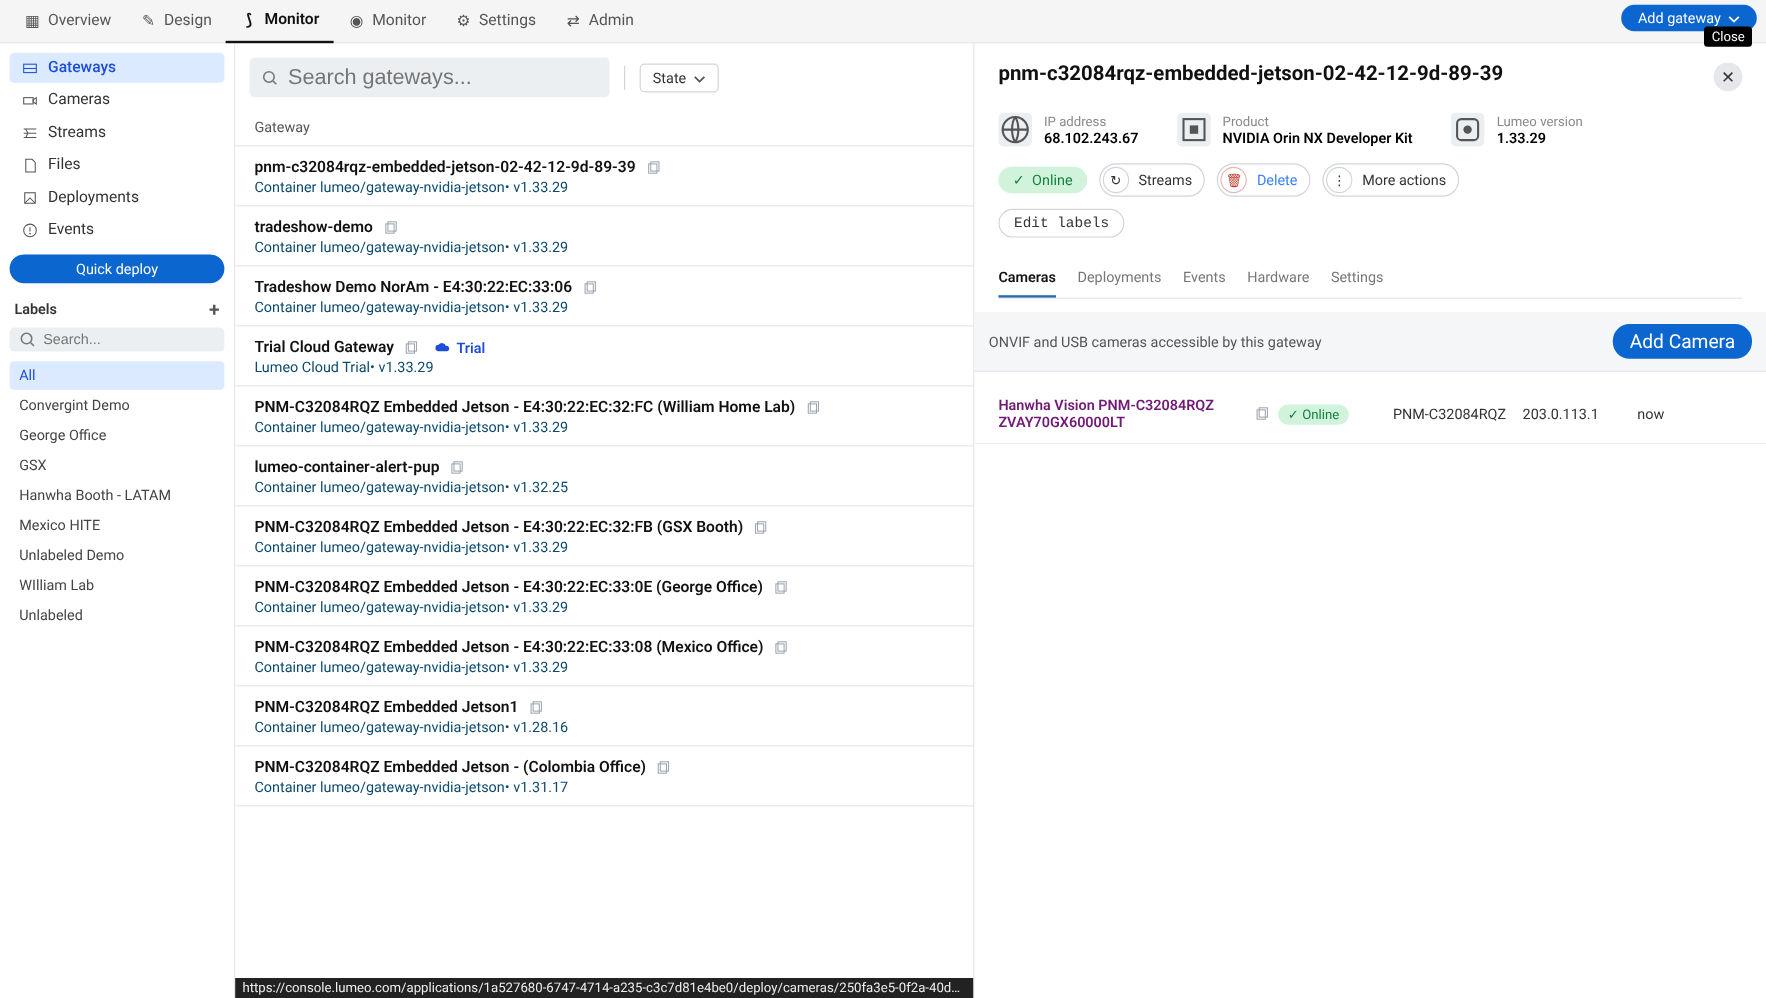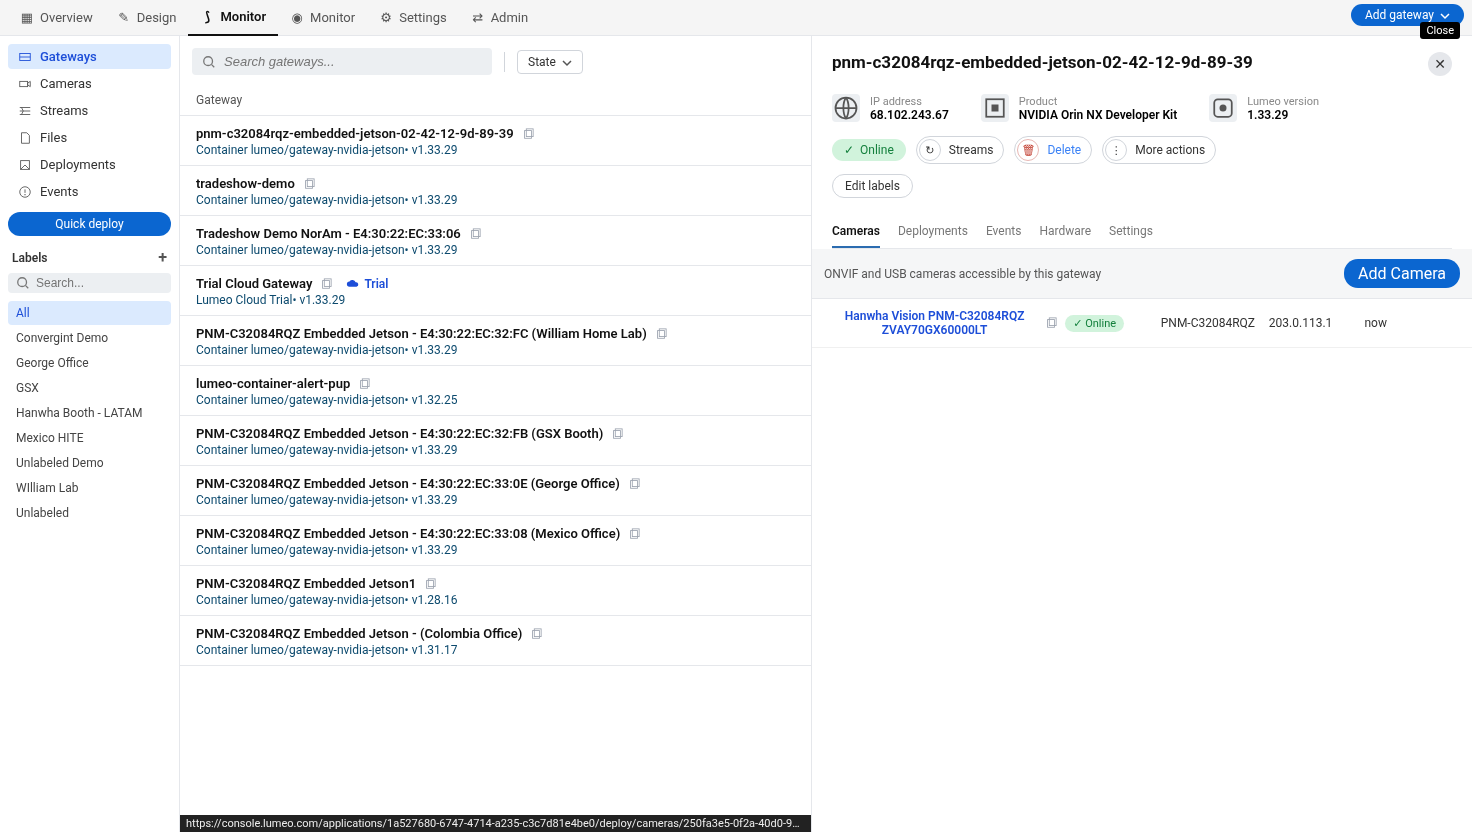--- a/index.html
+++ b/index.html
@@ -12,39 +12,39 @@
 .topnav-tab { display: flex; align-items: center; gap: 6px; padding: 0 12px; height: 36px; color: #555; cursor: pointer; font-size: 13px; }
 .topnav-tab.active { color: #111; font-weight: 600; border-bottom: 2px solid #111; }
 .topnav-tab .ticon { width:14px; height:14px; display:inline-flex; align-items:center; justify-content:center; }
 .add-gateway { position:absolute; right:8px; top:4px; background:#0b66d0; color:#fff; padding:4px 14px; border-radius:14px; font-size:12px; display:flex; align-items:center; gap:6px; cursor:pointer; }
 .close-tooltip { position:absolute; right:12px; top:22px; background:#000; color:#fff; font-size:11px; padding:2px 6px; border-radius:3px; z-index:5;}
 
 
 .mainrow { flex:1; display:flex; min-height:0; }
 
 
-.sidebar { width:180px; padding:8px; border-right:1px solid #e5e7eb; overflow:auto; background:#fff;}
+.sidebar { width:196px; padding:8px; border-right:1px solid #e5e7eb; overflow:auto; background:#fff;}
 .side-item { display:flex; align-items:center; gap:8px; padding:5px 10px; border-radius:4px; font-size:13px; color:#333; cursor:pointer; margin-bottom:2px;}
 .side-item.active { background:#dbeafe; color:#1d4ed8; font-weight:500;}
 .side-icon { width:14px; height:14px; display:inline-flex; align-items:center; justify-content:center; flex-shrink:0; color:#555;}
 .side-item.active .side-icon{color:#1d4ed8;}
 .quick-deploy { background:#0b66d0; color:#fff; text-align:center; padding:5px 0; border-radius:14px; font-size:12px; margin:8px 0; cursor:pointer;}
 .labels-header { display:flex; justify-content:space-between; align-items:center; margin-top:12px; padding:0 4px; font-size:12px; font-weight:600;}
 .plus-btn{ font-size:16px; cursor:pointer; color:#555;}
 .label-search { margin-top:6px; background:#eceff2; border-radius:4px; display:flex; align-items:center; padding:3px 8px; gap:6px;}
 .label-search input { border:none; background:transparent; outline:none; font-size:12px; width:100%;}
 .label-list { margin-top:8px;}
 .label-item { padding:5px 8px; font-size:12px; color:#444; border-radius:4px; cursor:pointer; margin-bottom:1px;}
 .label-item.active { background:#dbeafe; color:#1d4ed8;}
 
 
 .listcol { flex:1; border-right:1px solid #e5e7eb; display:flex; flex-direction:column; min-width:0; position:relative;}
 .list-toolbar { display:flex; align-items:center; gap:12px; padding:12px 12px 6px;}
 .search-gw { flex:0 0 300px; background:#eceff2; border-radius:4px; display:flex; align-items:center; padding:6px 10px; gap:8px;}
-.search-gw input { border:none; background:transparent; outline:none; font-size:13px; width:100%;font-style:italic;}
+.search-gw input { border:none; background:transparent; outline:none; font-size:18px; width:100%;}
 .vsep { width:1px; height:20px; background:#d1d5db;}
 .state-filter { border:1px solid #d1d5db; border-radius:4px; padding:4px 10px; font-size:12px; display:flex; align-items:center; gap:6px; cursor:pointer;}
 .list-header { padding:8px 16px; font-size:12px; color:#555; border-bottom:1px solid #e5e7eb; margin-top:4px;}
 .gateways { flex:1; overflow:auto;}
 .gw-row { padding:10px 16px 8px; border-bottom:1px solid #e5e7eb; cursor:pointer;}
 .gw-name { font-weight:600; font-size:13px; color:#111; display:flex; align-items:center; gap:8px;}
 .gw-sub { font-size:12px; color:#0c4a6e; margin-top:2px;}
 .copy-icon { width:12px; height:12px; color:#9ca3af; flex-shrink:0;}
 .trial-badge { color:#1d4ed8; font-size:12px; display:inline-flex; align-items:center; gap:4px; margin-left:6px;}
 
@@ -61,33 +61,33 @@
 .info-label { font-size:11px; color:#888;}
 .info-value { font-size:12px; font-weight:600; color:#000000;}
 .actions-row { display:flex; gap:10px; margin-top:14px; align-items:center; flex-wrap:wrap;}
 .pill { border-radius:14px; padding:4px 12px; font-size:12px; display:inline-flex; align-items:center; gap:6px; cursor:pointer;}
 .pill.online { background:#d1f3dc; color:#14803d;}
 .pill.outline { border:1px solid #d1d5db; background:#fff; color:#333;}
 .delete-text{color:#3b82f6;}
 .iconcircle{width:22px;height:22px;border:1px solid #d1d5db;border-radius:50%;display:inline-flex;align-items:center;justify-content:center;font-size:11px;}
 .iconcircle.red{border-color:#e8b7b3;color:#c0392b;}
 .edit-labels { margin-top:10px;}
-.edit-labels .pill { border:1px solid #d1d5db;}
+.edit-labels .pill { border:1px solid #d1d5db;font-family:Liberation Mono, monospace;}
 
 .detail-tabs { display:flex; gap:18px; margin-top:18px; border-bottom:1px solid #e5e7eb;}
 .dtab { padding:8px 0; font-size:12px; color:#777; cursor:pointer;}
 .dtab.active { color:#111; border-bottom:2px solid #2b6cb0; font-weight:600;}
-.cambar { background:#f5f6f7; padding:10px 12px; display:flex; justify-content:space-between; align-items:center; margin:0 -20px; border-bottom:1px solid #e5e7eb;}
+.cambar { background:#f5f6f7; padding:10px 12px; display:flex; justify-content:space-between; align-items:center; margin:11px -20px; border-bottom:1px solid #e5e7eb;}
 .cambar-text { font-size:12px; color:#555;}
 .add-camera { background:#0b66d0; color:#fff; padding:5px 14px; border-radius:14px; font-size:16px; cursor:pointer;}
 .cam-table { margin:0 -20px;}
 .cam-head, .cam-row { display:grid; grid-template-columns: 1.8fr 0.7fr 0.8fr 0.7fr 0.7fr; gap:8px; padding:10px 20px; align-items:center; font-size:12px;}
 .cam-head { color:#777; border-bottom:1px solid #e5e7eb;}
 .cam-row { color:#333; border-bottom:1px solid #f0f0f0;}
-.cam-name { font-weight:600; color:#1d4ed8; display:flex; align-items:center; gap:8px;text-align:center;}
+.cam-name { font-weight:600; color:#701a75; display:flex; align-items:center; gap:8px;}
 .cam-name .camnm{flex:1;}
 .status-pill { background:#d1f3dc; color:#14803d; border-radius:11px; padding:2px 8px; font-size:11px; display:inline-flex; align-items:center; gap:4px; width:fit-content;}
 
 svg { width:100%; height:100%; }
 </style>
 </head>
 <body>
 
 <div class="app">
 

